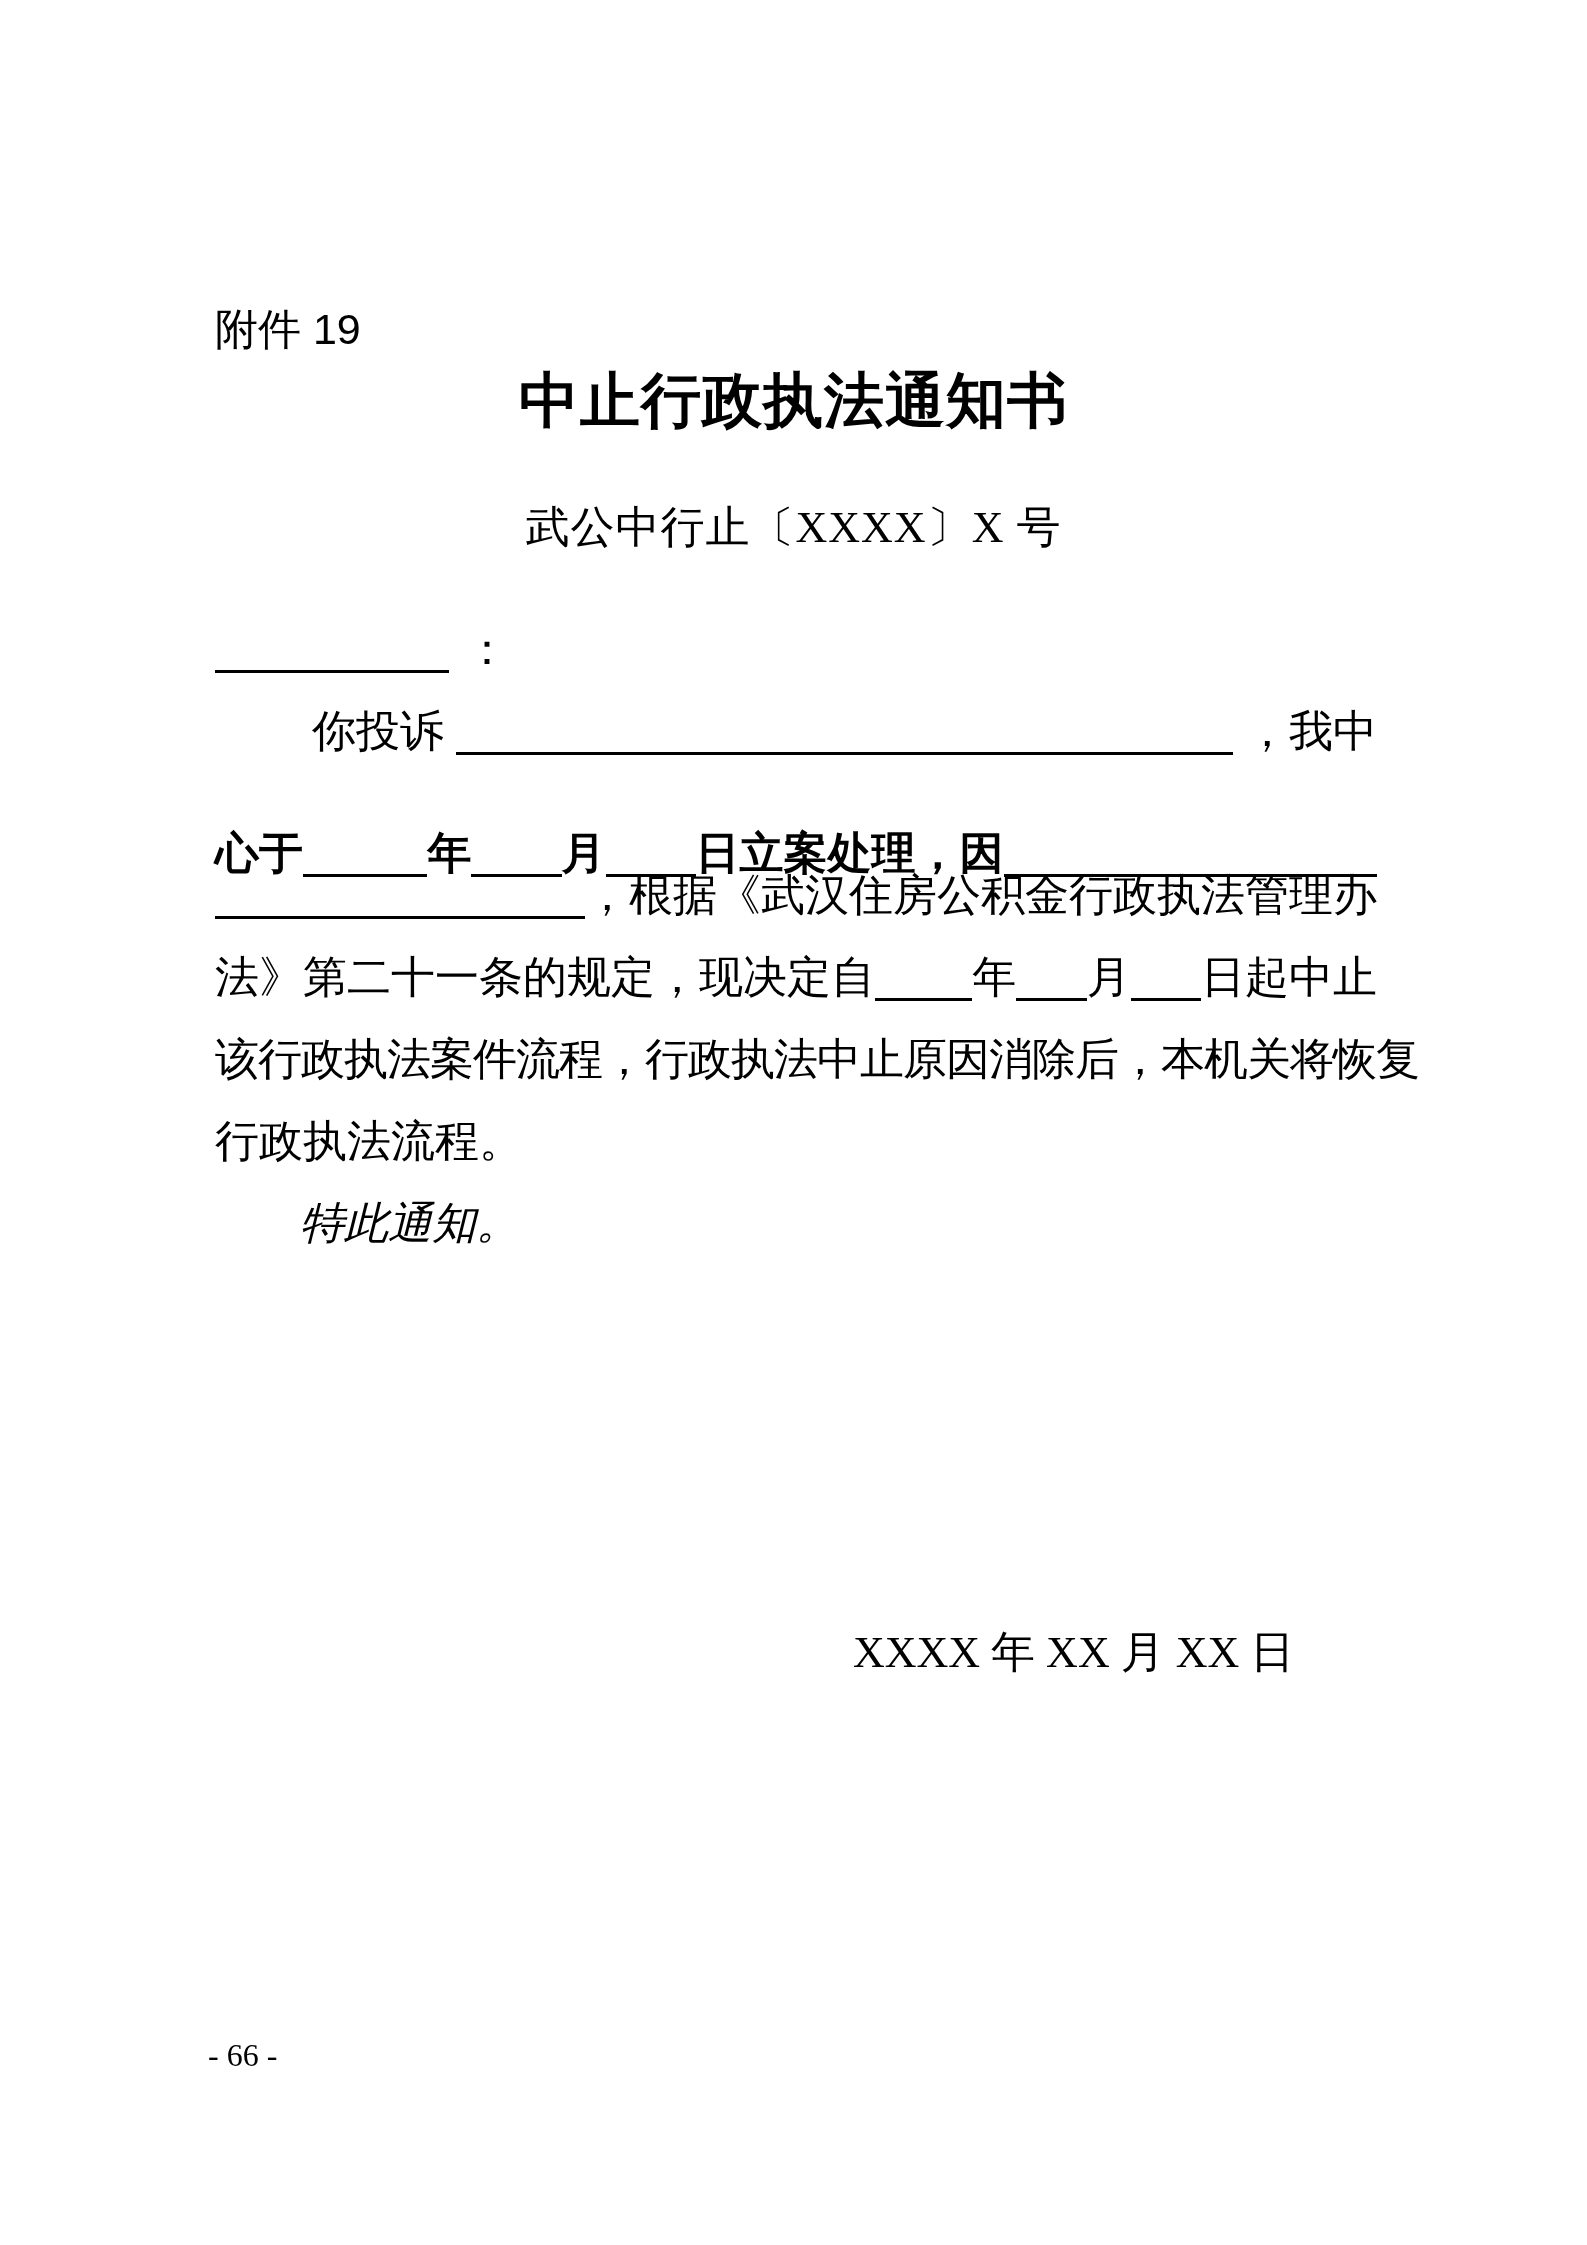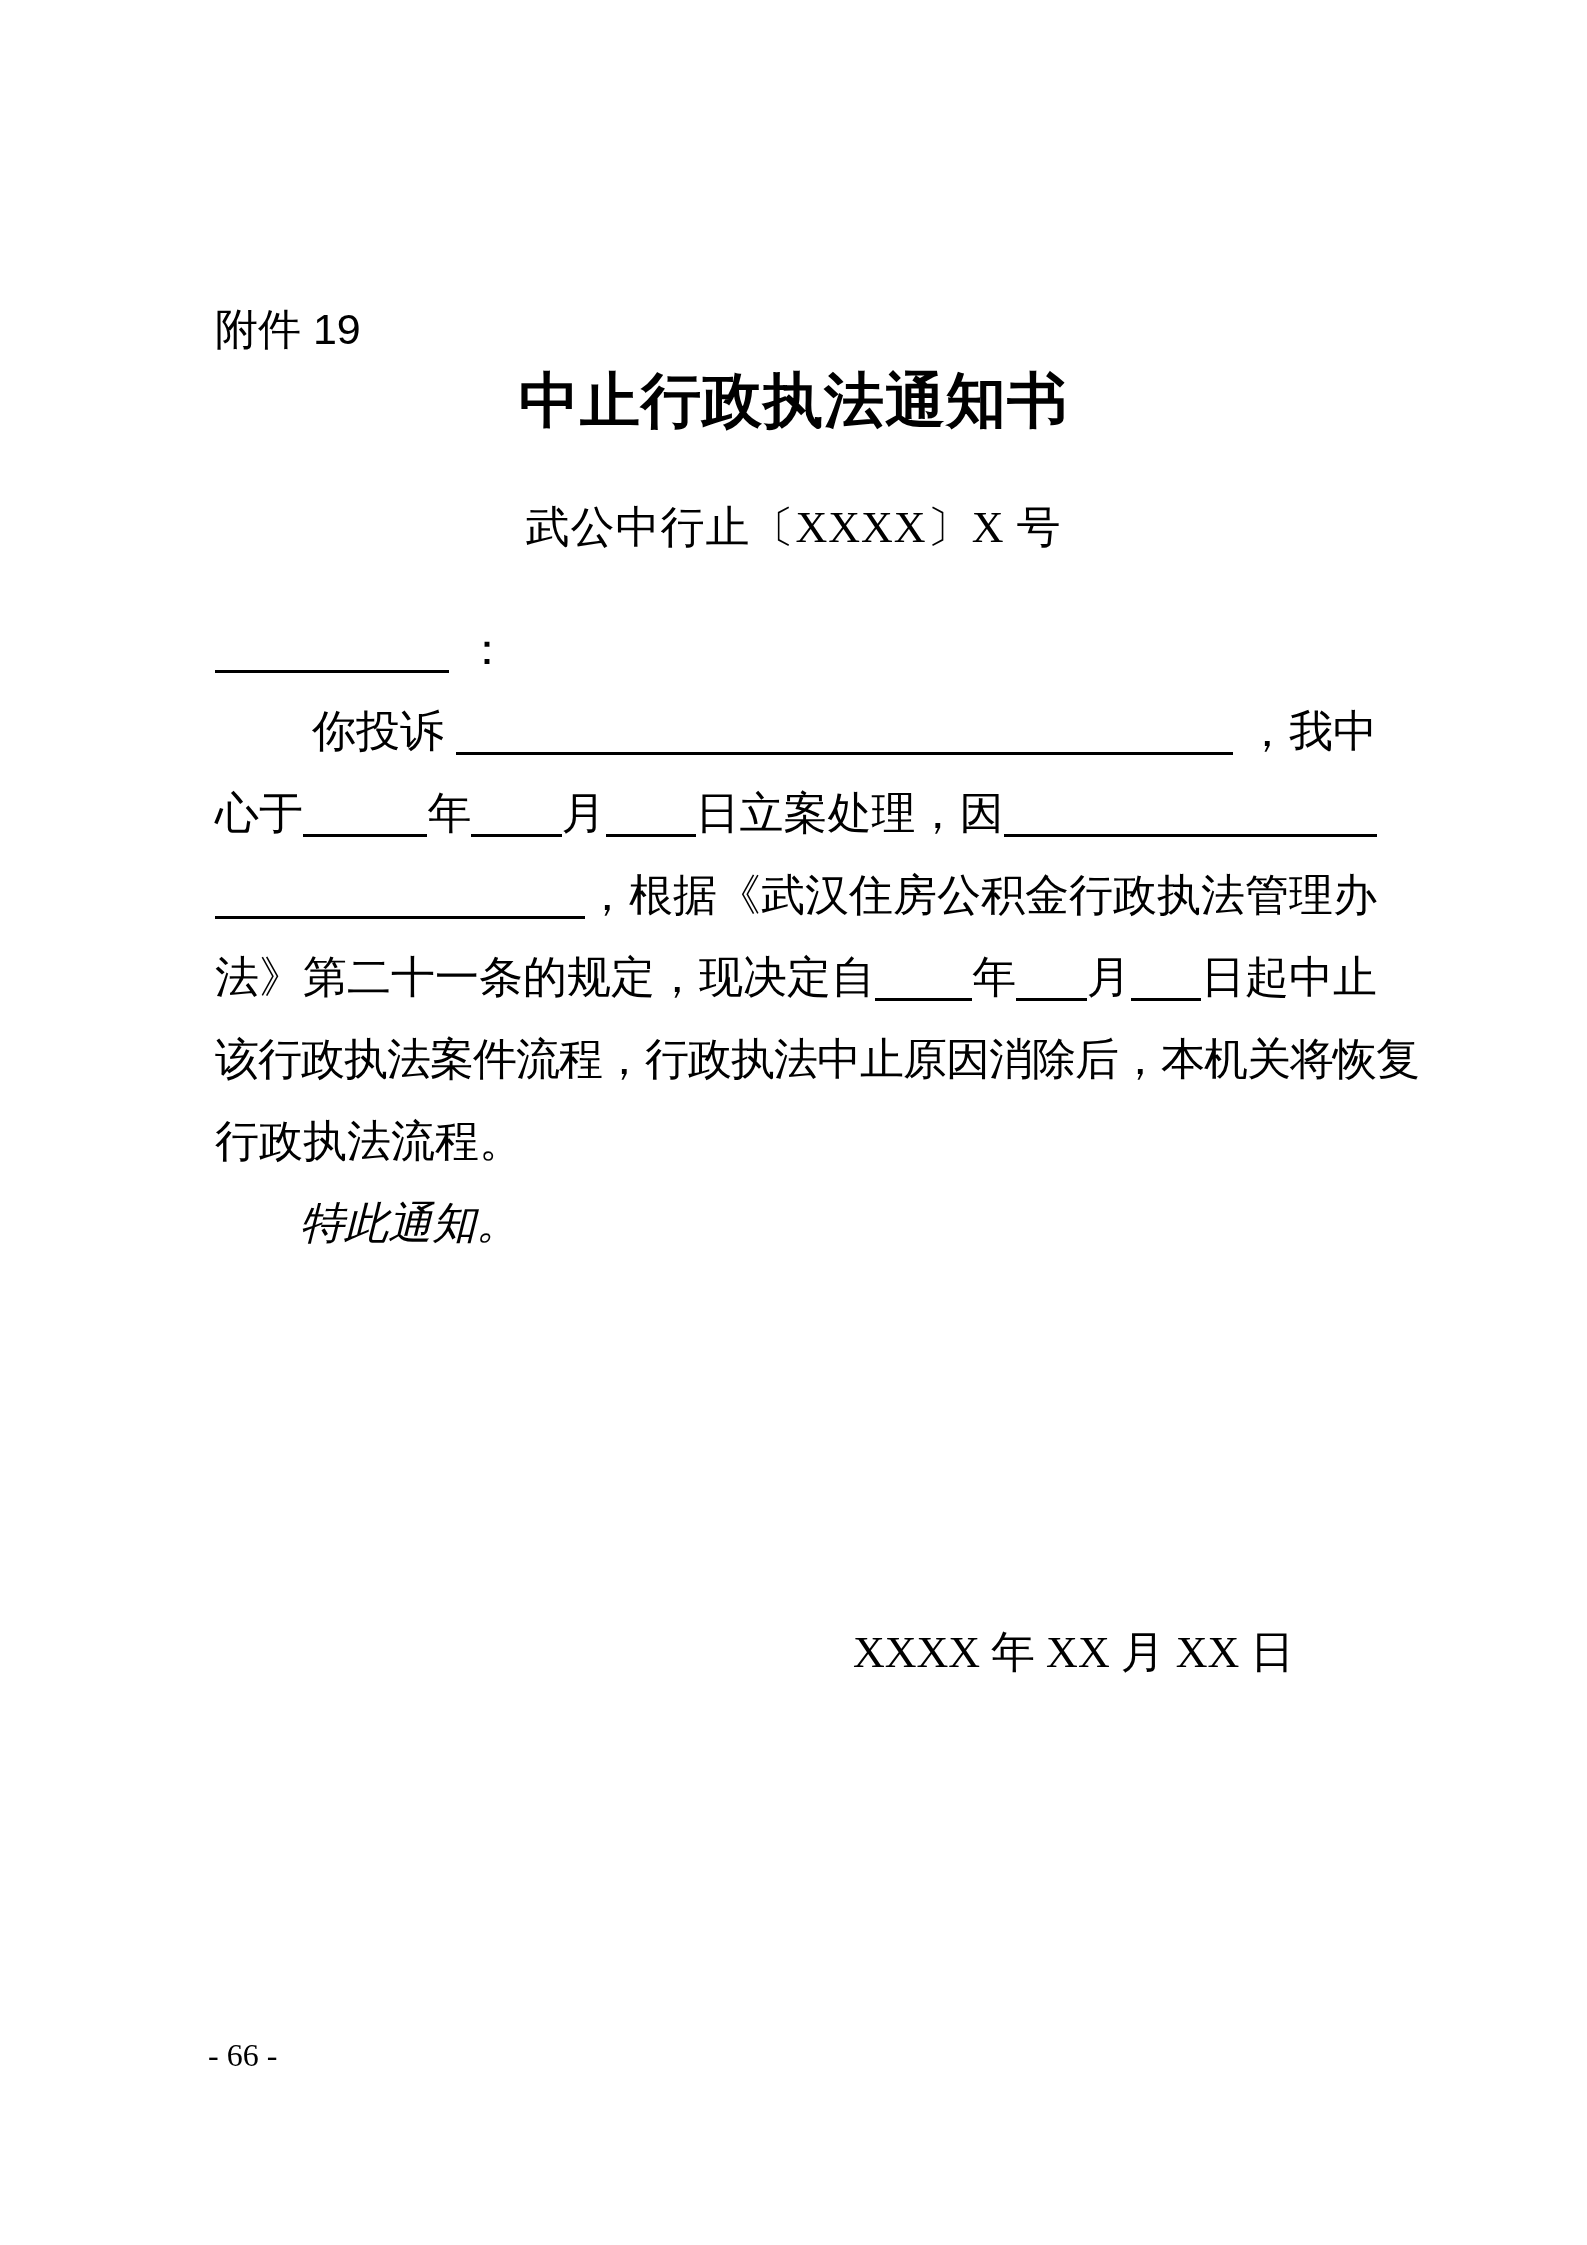--- a/index.html
+++ b/index.html
@@ -49,21 +49,21 @@
   .g390{flex-grow:390;}
   .g814{flex-grow:814;}
   .g370{flex-grow:370;}
   .indent2{width:85px;flex-shrink:0;}
   .colon-gap{margin-left:16px;}
   .tight{letter-spacing:-1px;}
   .closing-indent{padding-left:85px;font-style:italic;}
 
   .l1{top:622px;}
   .l2{top:704px;gap:12px;}
-  .l3{top:786px;}
+  .l3{top:826px;font-weight:bold;}
   .l4{top:868px;}
   .l5{top:950px;}
   .l6{top:1032px;}
   .l7{top:1114px;}
   .l8{top:1196px;}
 
   .signature-org{
     position:absolute;left:790px;top:1538px;
     font-size:44px;line-height:56px;white-space:pre;
   }

